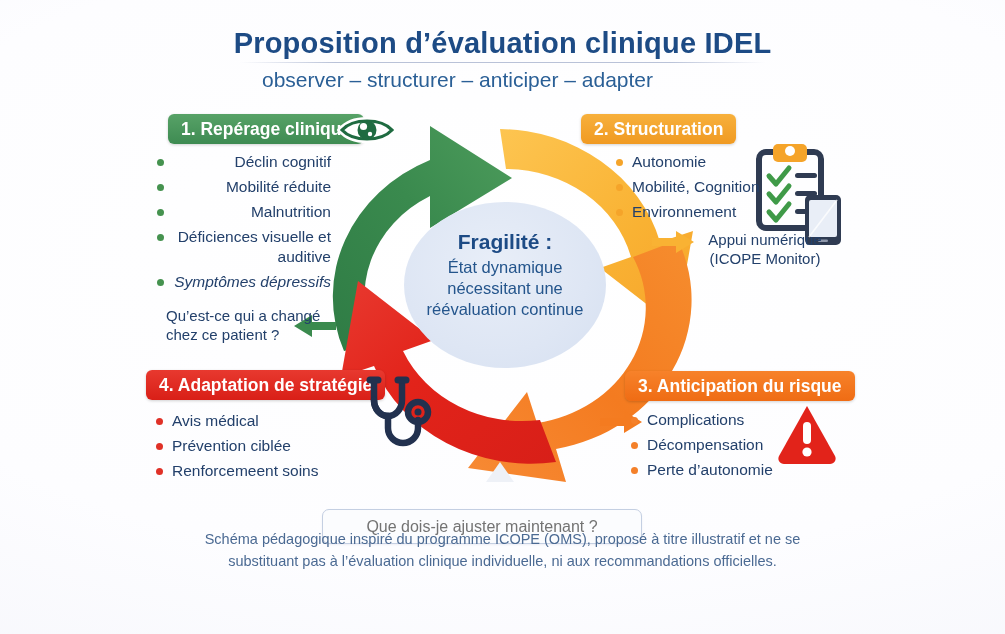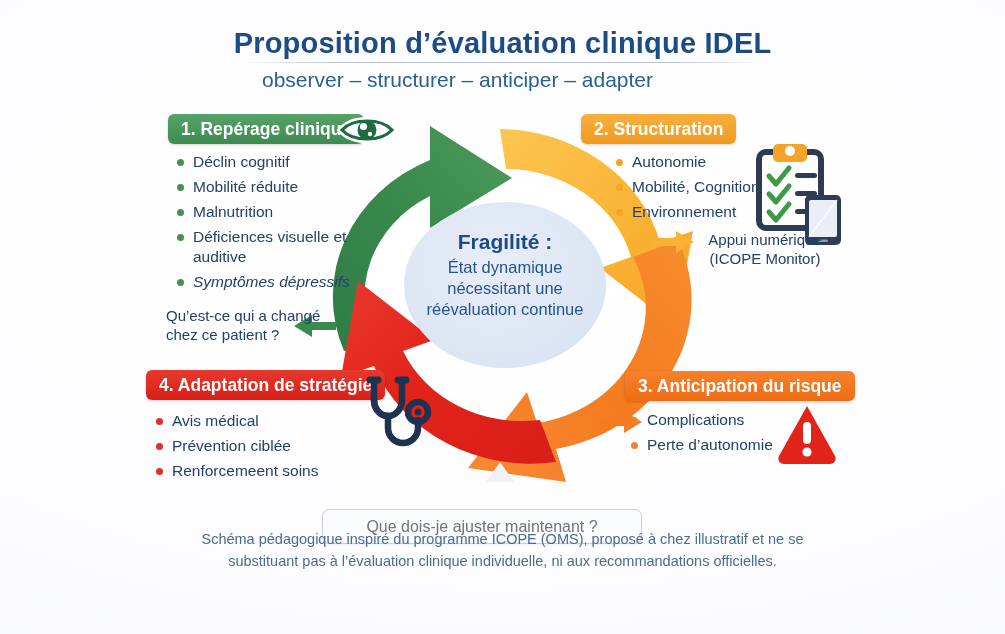--- a/index.html
+++ b/index.html
@@ -51,21 +51,21 @@
   .qlist li.wrap{white-space:normal;}
   .qlist li::before{
     content:"";position:absolute;left:1px;top:7px;
     width:7px;height:7px;border-radius:50%;
   }
   .qlist.g li::before{background:#45924f;}
   .qlist.a li::before{background:#f5a42a;}
   .qlist.o li::before{background:#f4802a;}
   .qlist.r li::before{background:#e03127;}
   .qlist li.ital{font-style:italic;}
-  #l1{left:176px;top:152px;width:175px;}
+  #l1{left:156px;top:152px;width:175px;text-align:right;}
   #l2{left:615px;top:152px;width:150px;}
   #l3{left:630px;top:410px;width:180px;}
   #l4{left:155px;top:411px;width:190px;}
   
   .note{
     position:absolute;font-size:15px;color:#23406b;line-height:19px;
   }
   #note1{left:166px;top:306px;width:170px;}
   #note2{left:680px;top:230px;width:170px;text-align:center;}
   
@@ -254,20 +254,21 @@
   <div class="qhead orange" id="h3">3. Anticipation du risque</div>
   <svg class="layer" viewBox="0 0 1005 634">
     <g transform="translate(778,404)">
       <path d="M29,2 L57,52 C59,56 56,60 52,60 L6,60 C2,60 -1,56 1,52 Z" fill="#e2231a"></path>
       <rect x="25" y="18" width="8" height="22" rx="4" fill="#ffffff"></rect>
       <circle cx="29" cy="48" r="4.6" fill="#ffffff"></circle>
     </g>
   </svg>
   <ul class="qlist o" id="l3">
     <li>Complications</li>
+    <li>Décompensation</li>
     <li>Perte d’autonomie</li>
   </ul>
 
   <div class="qhead red" id="h4">4. Adaptation de stratégie</div>
   <svg class="layer" viewBox="0 0 1005 634">
     <g transform="translate(366,378)" stroke="#22314f" fill="none" stroke-width="6.5" stroke-linecap="round">
       <path d="M8,4 L8,22 A14,16 0 0 0 36,22 L36,4"></path>
       <path d="M22,38 L22,50 A15,15 0 0 0 52,50 L52,42"></path>
       <path d="M8,22 A14,16 0 0 0 22,38"></path>
       <path d="M36,22 A14,16 0 0 1 22,38" stroke-width="0"></path>
@@ -281,17 +282,17 @@
     <li>Avis médical</li>
     <li>Prévention ciblée</li>
     <li>Renforcemeent soins</li>
   </ul>
 
   <div id="pill">
     <span>Que dois-je ajuster maintenant ?</span>
   </div>
 
   <div id="footer">
-    <div>Schéma pédagogique inspiré du programme ICOPE (OMS), proposé à chez illustratif et ne se</div>
+    <div>Schéma pédagogique inspiré du programme ICOPE (OMS), proposé à titre illustratif et ne se</div>
     <div>substituant pas à l’évaluation clinique individuelle, ni aux recommandations officielles.</div>
   </div>
 
 </div>
 
 </body></html>

